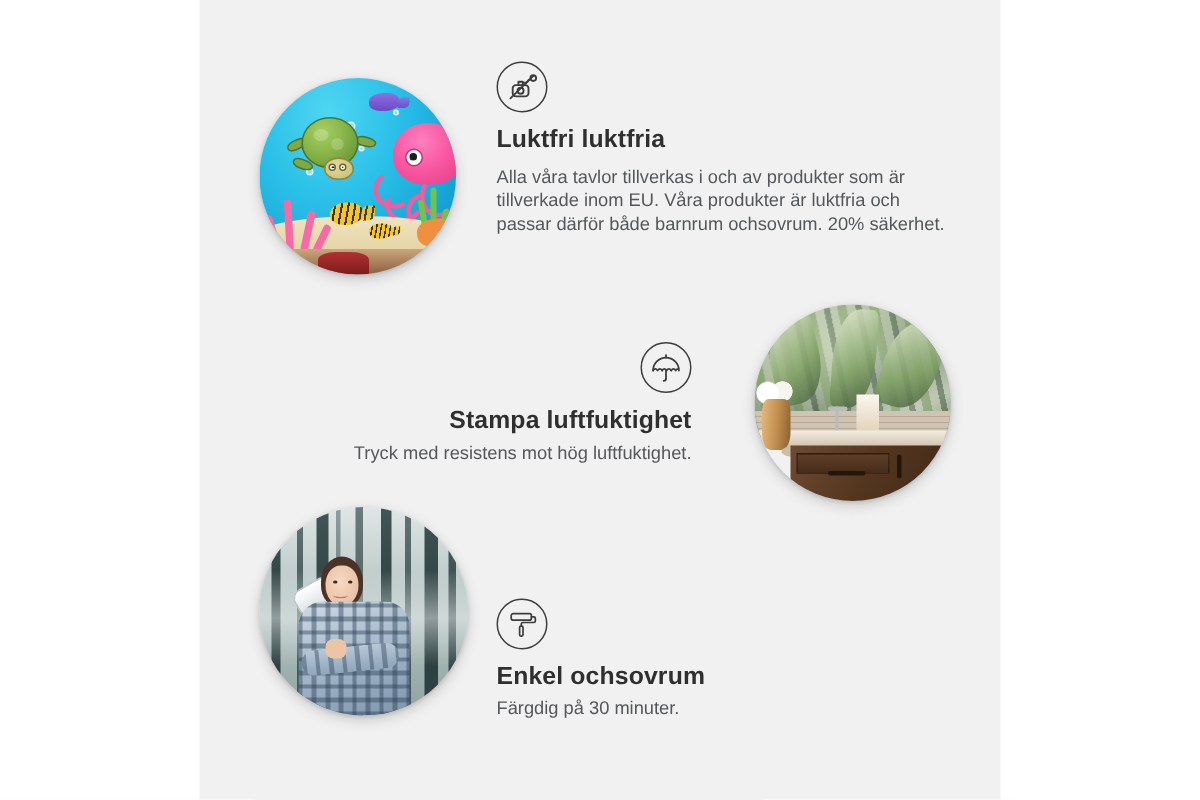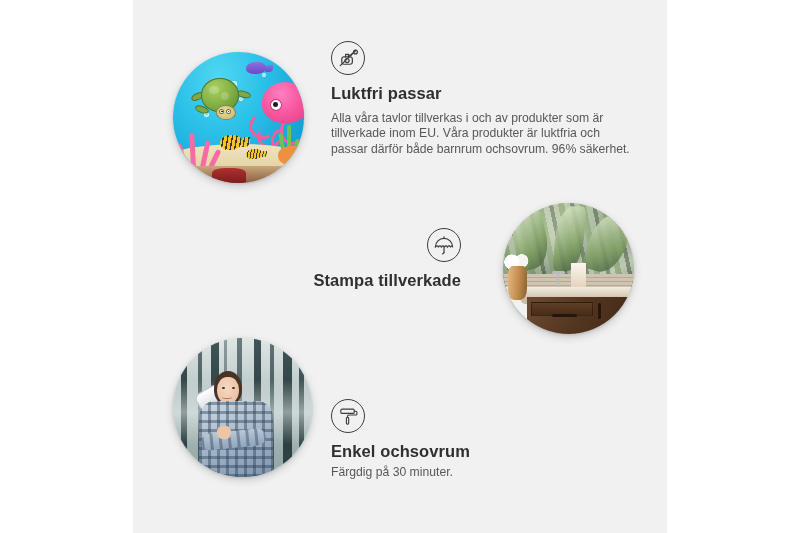--- a/index.html
+++ b/index.html
@@ -449,37 +449,38 @@
     <div class="icon-badge">
       <svg class="gly" width="23" height="23" viewBox="0 0 24 24" fill="none" stroke="#3d3d3d" stroke-width="1.3" stroke-linecap="round" stroke-linejoin="round">
         <path d="M7.2 10.2h6.6a2.2 2.2 0 0 1 2.2 2.2v3.4a2.2 2.2 0 0 1-2.2 2.2H7.2A2.2 2.2 0 0 1 5 15.8v-3.4a2.2 2.2 0 0 1 2.2-2.2z"></path>
         <path d="M9 10.2V7.8h3v2.4"></path>
         <path d="M12 8.4h2.6l1.6-1.9"></path>
         <circle cx="19.3" cy="5.3" r="2"></circle>
         <circle cx="10.5" cy="14.1" r="2.1"></circle>
         <line x1="3.4" y1="19.4" x2="19.6" y2="3.6"></line>
       </svg>
     </div>
-    <h3>Luktfri passar</h3>
-    <p>Alla våra tavlor tillverkas i och av produkter som är tillverkade inom EU. Våra produkter är luktfria och passar därför både barnrum ochsovrum. 96% säkerhet.</p>
+    <h3>Luktfri luktfria</h3>
+    <p>Alla våra tavlor tillverkas i och av produkter som är tillverkade inom EU. Våra produkter är luktfria och passar därför både barnrum ochsovrum. 20% säkerhet.</p>
   </div>
 
   <div class="feature" id="feature-water">
     <div class="icon-badge">
       <svg class="gly" width="22" height="22" viewBox="0 0 24 24" fill="none" stroke="#3d3d3d" stroke-width="1.3" stroke-linecap="round" stroke-linejoin="round">
         <path d="M2.6 14.2a9.4 9.4 0 0 1 18.8 0"></path>
         <path d="M2.6 14.2c1.1-1.7 2.2-1.7 3.3 0 1.1-1.7 2.2-1.7 3.3 0"></path>
         <path d="M9.2 14.2c1.1-1.7 2.2-1.7 3.3 0 1.1-1.7 2.2-1.7 3.3 0"></path>
         <path d="M15.8 14.2c1.1-1.7 2.2-1.7 3.3 0 .6-.9 1.1-1.3 1.7-1.2"></path>
         <line x1="12" y1="14.2" x2="12" y2="20"></line>
         <path d="M12 20a1.7 1.7 0 0 1-1.7 1.7"></path>
         <line x1="12" y1="4.8" x2="12" y2="3.1"></line>
       </svg>
     </div>
-    <h3>Stampa tillverkade</h3>
+    <h3>Stampa luftfuktighet</h3>
+    <p>Tryck med resistens mot hög luftfuktighet.</p>
   </div>
 
   <div class="feature" id="feature-mount">
     <div class="icon-badge">
       <svg class="gly" width="21" height="21" viewBox="0 0 24 24" fill="none" stroke="#3d3d3d" stroke-width="1.3" stroke-linecap="round" stroke-linejoin="round">
         <rect x="3.2" y="3.6" width="15.4" height="4.9" rx="1.5"></rect>
         <path d="M18.6 6h1.8a1.2 1.2 0 0 1 1.2 1.2v1.9a1.2 1.2 0 0 1-1.2 1.2h-8.3a1.2 1.2 0 0 0-1.2 1.2v1.3"></path>
         <rect x="9.6" y="13.1" width="2.6" height="7.6" rx="1"></rect>
       </svg>
     </div>

